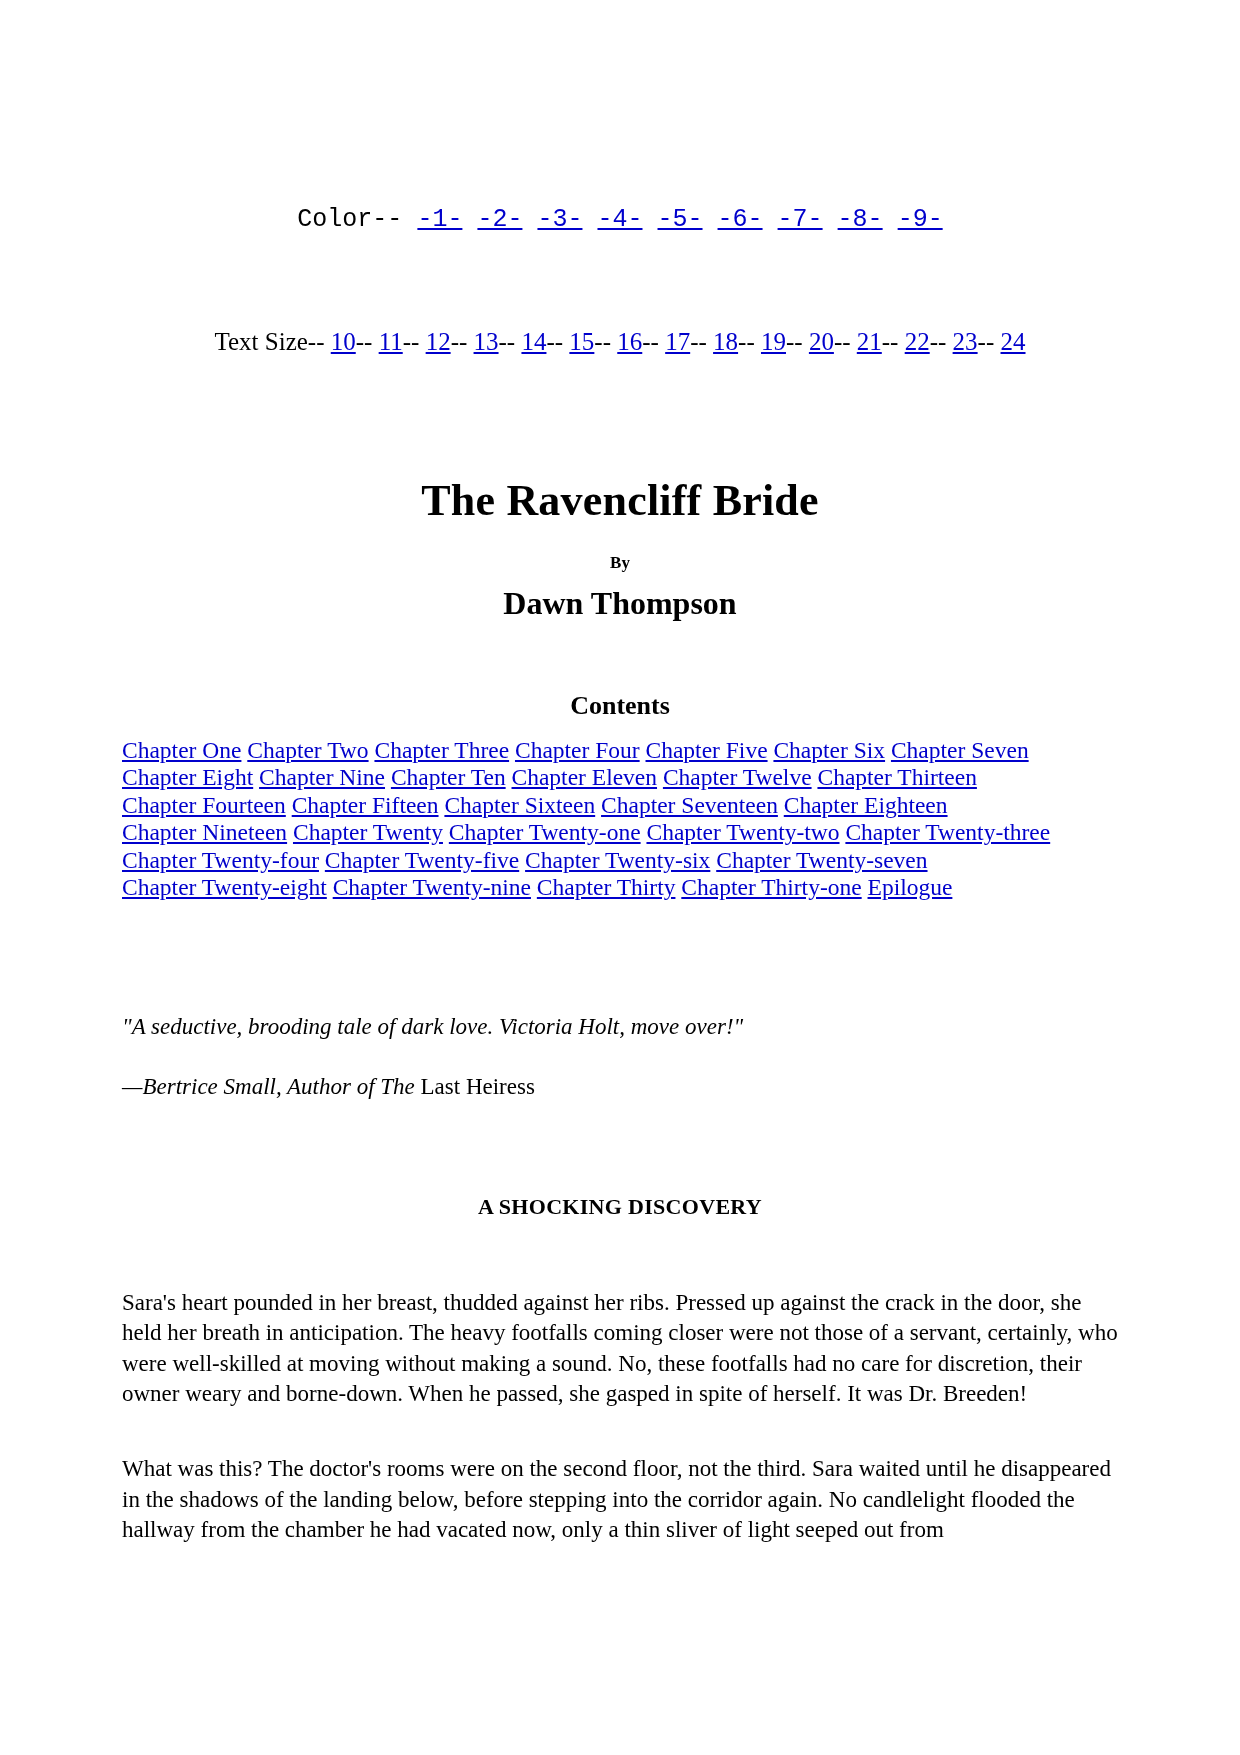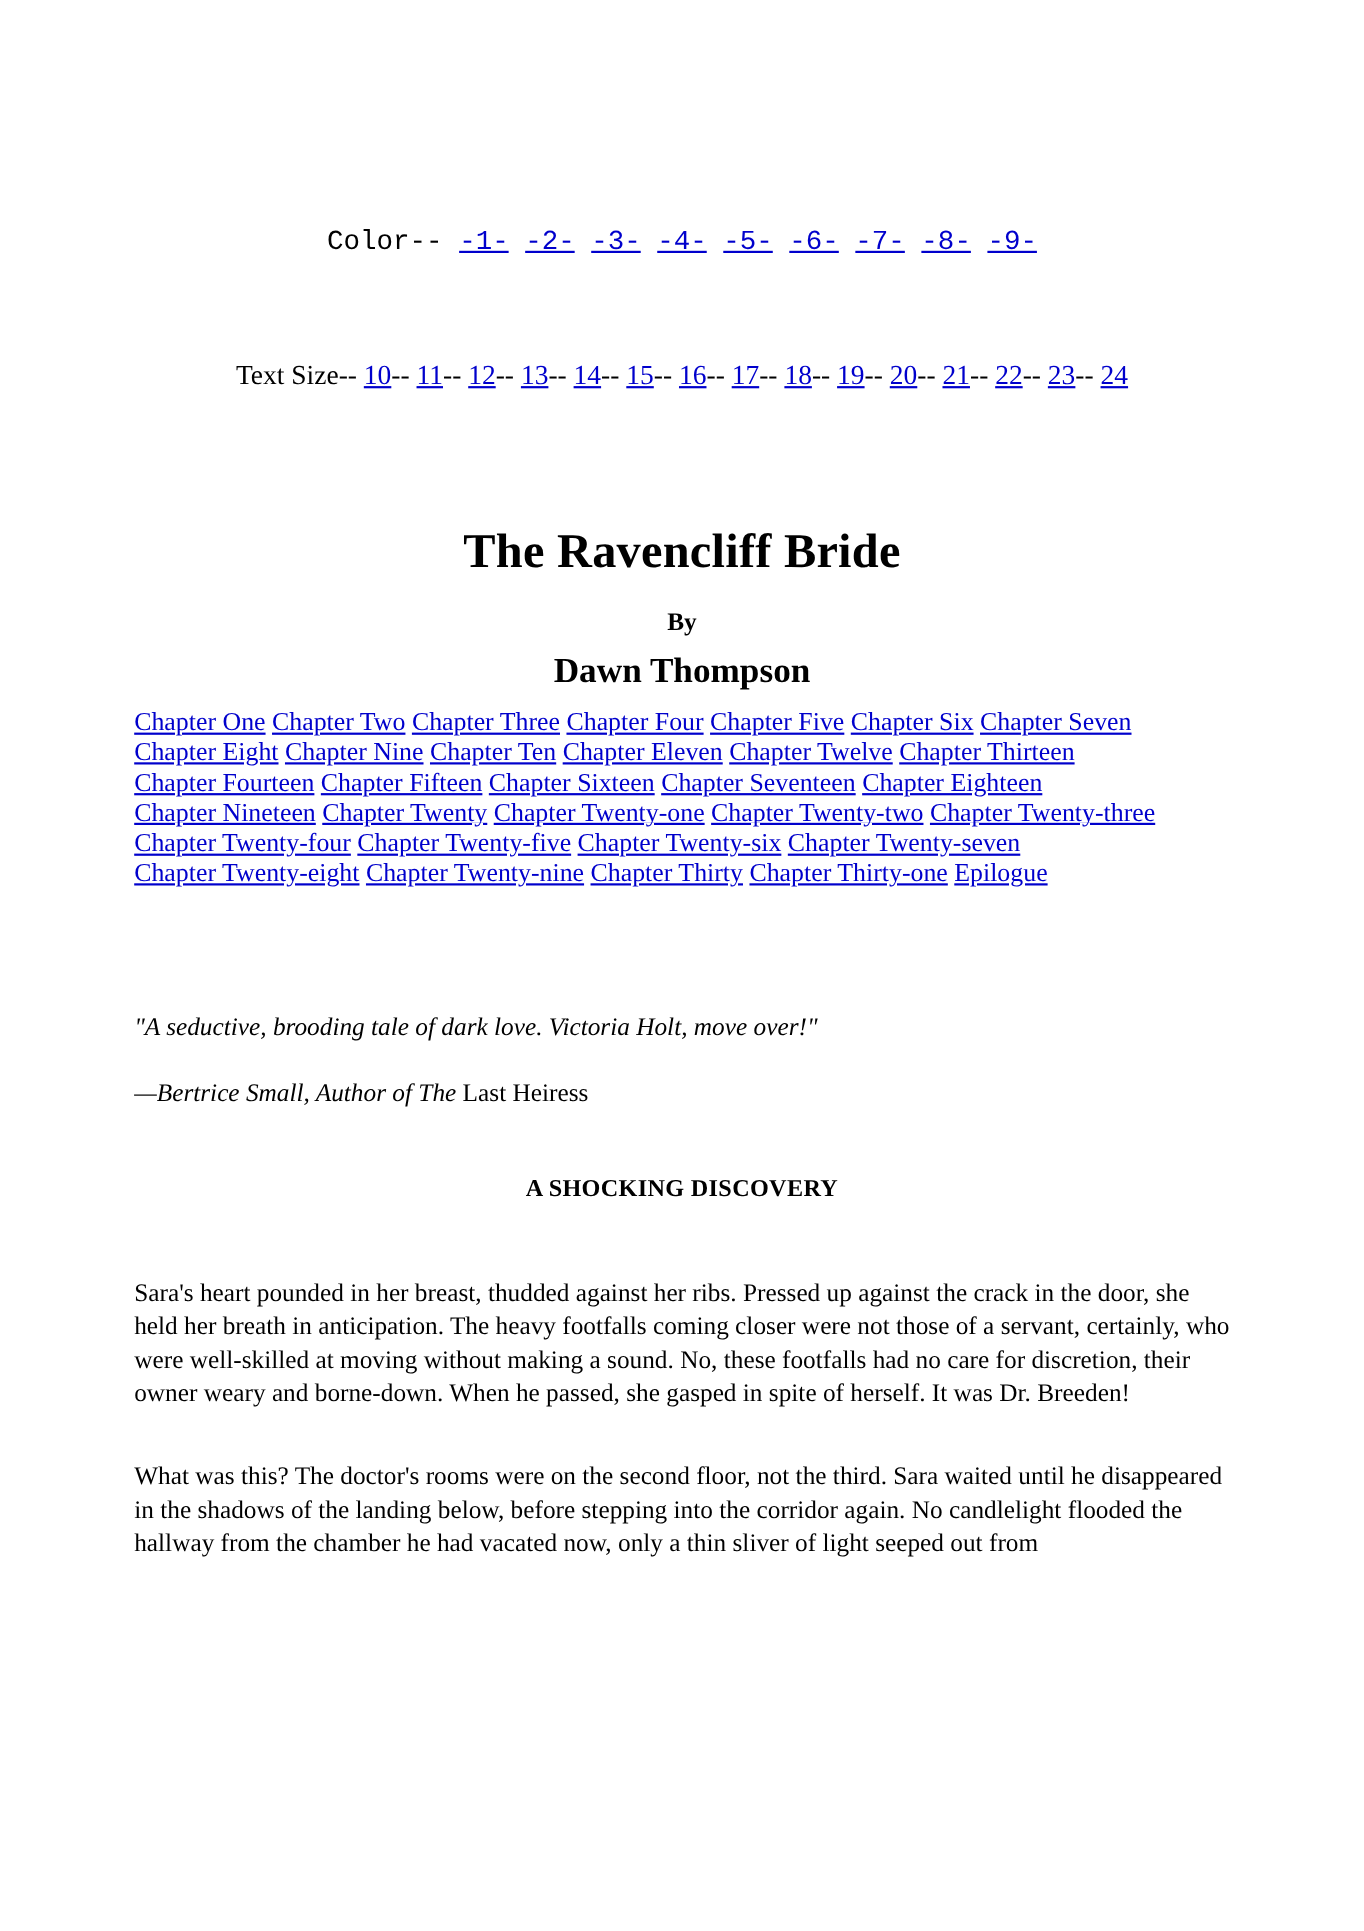--- a/index.html
+++ b/index.html
@@ -43,21 +43,21 @@
   }
   .title {
     text-align: center;
     font-size: 44px;
     font-weight: bold;
     margin-top: 118px;
     letter-spacing: 0.2px;
   }
   .by {
     text-align: center;
-    font-size: 23px;
+    font-size: 17px;
     font-weight: bold;
     margin-top: 27px;
   }
   .author {
     text-align: center;
     font-size: 32px;
     font-weight: bold;
     margin-top: 12px;
   }
   .contents-head {
@@ -83,21 +83,21 @@
     margin: 30px 122px 0 122px;
     font-size: 23px;
     line-height: 1.3;
   }
   .attrib i { font-style: italic; }
   .attrib span.roman { font-style: normal; }
   .shock {
     text-align: center;
     font-size: 22px;
     font-weight: bold;
-    margin-top: 58px;
+    margin-top: 92px;
     letter-spacing: 0.3px;
   }
   .body-par {
     margin: 0 122px;
     font-size: 23px;
     line-height: 1.33;
     text-align: left;
   }
   .body-par.first { margin-top: 68px; }
   .body-par.next { margin-top: 44px; }
@@ -112,20 +112,21 @@
   </div>
 
   <div class="controls-size">
     <span>Text Size--</span><span id="size-links"> <a class="lnk" href="#">10</a><span class="num-sep">--</span> <a class="lnk" href="#">11</a><span class="num-sep">--</span> <a class="lnk" href="#">12</a><span class="num-sep">--</span> <a class="lnk" href="#">13</a><span class="num-sep">--</span> <a class="lnk" href="#">14</a><span class="num-sep">--</span> <a class="lnk" href="#">15</a><span class="num-sep">--</span> <a class="lnk" href="#">16</a><span class="num-sep">--</span> <a class="lnk" href="#">17</a><span class="num-sep">--</span> <a class="lnk" href="#">18</a><span class="num-sep">--</span> <a class="lnk" href="#">19</a><span class="num-sep">--</span> <a class="lnk" href="#">20</a><span class="num-sep">--</span> <a class="lnk" href="#">21</a><span class="num-sep">--</span> <a class="lnk" href="#">22</a><span class="num-sep">--</span> <a class="lnk" href="#">23</a><span class="num-sep">--</span> <a class="lnk" href="#">24</a></span>
   </div>
 
   <div class="title">The Ravencliff Bride</div>
   <div class="by">By</div>
   <div class="author">Dawn Thompson</div>
 
+  <div class="contents-head">Contents</div>
   <div class="toc" id="toc-links"><a class="lnk" href="#">Chapter One</a> <a class="lnk" href="#">Chapter Two</a> <a class="lnk" href="#">Chapter Three</a> <a class="lnk" href="#">Chapter Four</a> <a class="lnk" href="#">Chapter Five</a> <a class="lnk" href="#">Chapter Six</a> <a class="lnk" href="#">Chapter Seven</a> <a class="lnk" href="#">Chapter Eight</a> <a class="lnk" href="#">Chapter Nine</a> <a class="lnk" href="#">Chapter Ten</a> <a class="lnk" href="#">Chapter Eleven</a> <a class="lnk" href="#">Chapter Twelve</a> <a class="lnk" href="#">Chapter Thirteen</a> <a class="lnk" href="#">Chapter Fourteen</a> <a class="lnk" href="#">Chapter Fifteen</a> <a class="lnk" href="#">Chapter Sixteen</a> <a class="lnk" href="#">Chapter Seventeen</a> <a class="lnk" href="#">Chapter Eighteen</a> <a class="lnk" href="#">Chapter Nineteen</a> <a class="lnk" href="#">Chapter Twenty</a> <a class="lnk" href="#">Chapter Twenty-one</a> <a class="lnk" href="#">Chapter Twenty-two</a> <a class="lnk" href="#">Chapter Twenty-three</a> <a class="lnk" href="#">Chapter Twenty-four</a> <a class="lnk" href="#">Chapter Twenty-five</a> <a class="lnk" href="#">Chapter Twenty-six</a> <a class="lnk" href="#">Chapter Twenty-seven</a> <a class="lnk" href="#">Chapter Twenty-eight</a> <a class="lnk" href="#">Chapter Twenty-nine</a> <a class="lnk" href="#">Chapter Thirty</a> <a class="lnk" href="#">Chapter Thirty-one</a> <a class="lnk" href="#">Epilogue</a></div>
 
   <div class="blurb">"A seductive, brooding tale of dark love. Victoria Holt, move over!"</div>
   <div class="attrib"><i>—Bertrice Small, Author of The</i><span class="roman"> Last Heiress</span></div>
 
   <div class="shock">A SHOCKING DISCOVERY</div>
 
   <div class="body-par first">Sara's heart pounded in her breast, thudded against her ribs. Pressed up against the crack in the door, she held her breath in anticipation. The heavy footfalls coming closer were not those of a servant, certainly, who were well-skilled at moving without making a sound. No, these footfalls had no care for discretion, their owner weary and borne-down. When he passed, she gasped in spite of herself. It was Dr. Breeden!</div>
   <div class="body-par next">What was this? The doctor's rooms were on the second floor, not the third. Sara waited until he disappeared in the shadows of the landing below, before stepping into the corridor again. No candlelight flooded the hallway from the chamber he had vacated now, only a thin sliver of light seeped out from</div>
 

